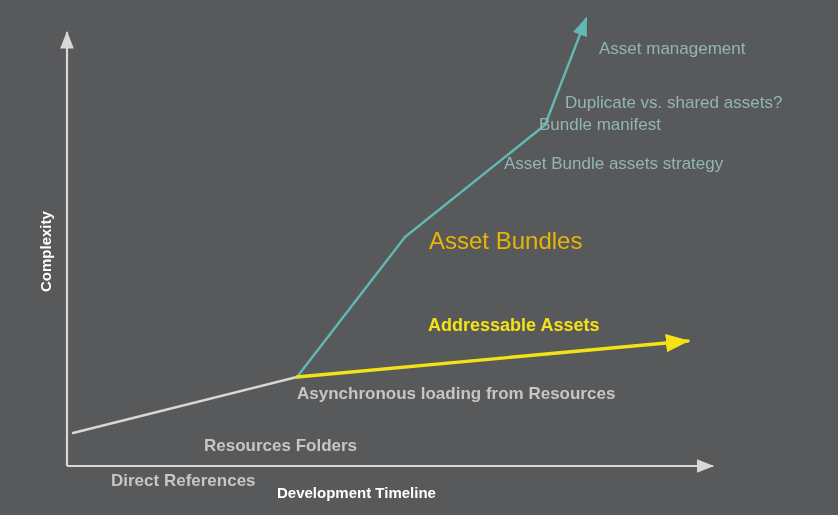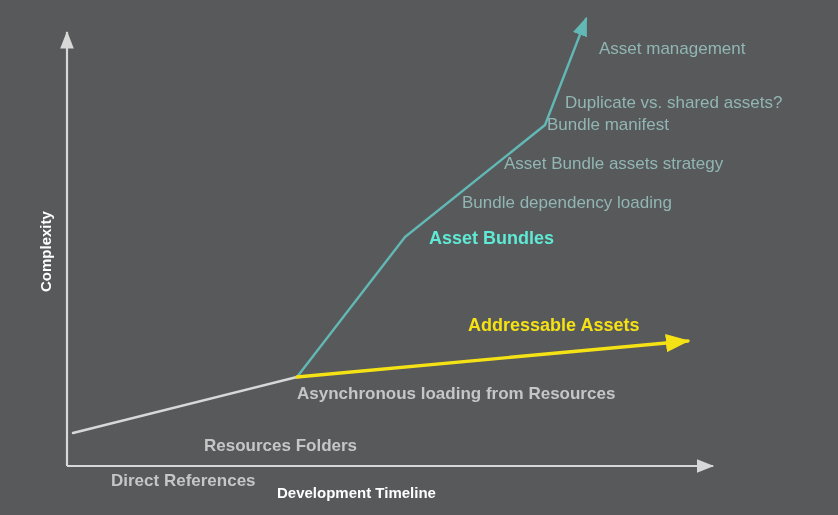--- a/index.html
+++ b/index.html
@@ -31,29 +31,28 @@
     color: #c6c6c6;
     font-size: 17px;
     font-weight: 700;
   }
   .lbl-teal-dim {
     color: #91b6b3;
     font-size: 17px;
     font-weight: 400;
   }
   .lbl-teal-bright {
-    color: #5eead4;
-    font-size: 18px;
-    font-weight: 700;
+    color: #eab308;
+    font-size: 24px;
+    font-weight: 400;
   }
   .lbl-yellow {
     color: #f5e215;
     font-size: 18px;
     font-weight: 700;
-    margin-left: 40px;
   }
   .axis-title {
     color: #ffffff;
     font-size: 15px;
     font-weight: 700;
   }
   #y-axis-title {
     transform-origin: 0 0;
     transform: rotate(-90deg);
   }
@@ -89,25 +88,24 @@
   </svg>
 
   <div class="lbl axis-title" id="y-axis-title" style="left:38px; top:292px;">Complexity</div>
 
   <div class="lbl axis-title" style="left:277px; top:485px;">Development Timeline</div>
 
   <div class="lbl lbl-teal-dim" style="left:599px; top:40px;">Asset management</div>
 
   <div class="lbl lbl-teal-dim" style="left:565px; top:78px;margin-top:16px;">Duplicate vs. shared assets?</div>
 
-  <div class="lbl lbl-teal-dim" style="left:539px; top:116px;margin-left:8px;">Bundle manifest</div>
+  <div class="lbl lbl-teal-dim" style="left:539px; top:116px;">Bundle manifest</div>
 
   <div class="lbl lbl-teal-dim" style="left:504px; top:155px;">Asset Bundle assets strategy</div>
 
-  <div class="lbl lbl-teal-dim" style="left:462px; top:194px;">Bundle dependency loading</div>
 
   <div class="lbl lbl-teal-bright" style="left:429px; top:229px;">Asset Bundles</div>
 
   <div class="lbl lbl-yellow" style="left:428px; top:316px;">Addressable Assets</div>
 
   <div class="lbl lbl-gray" style="left:297px; top:385px;">Asynchronous loading from Resources</div>
 
   <div class="lbl lbl-gray" style="left:204px; top:413px;margin-top:24px;">Resources Folders</div>
 
   <div class="lbl lbl-gray" style="left:111px; top:440px;margin-top:32px;">Direct References</div>

